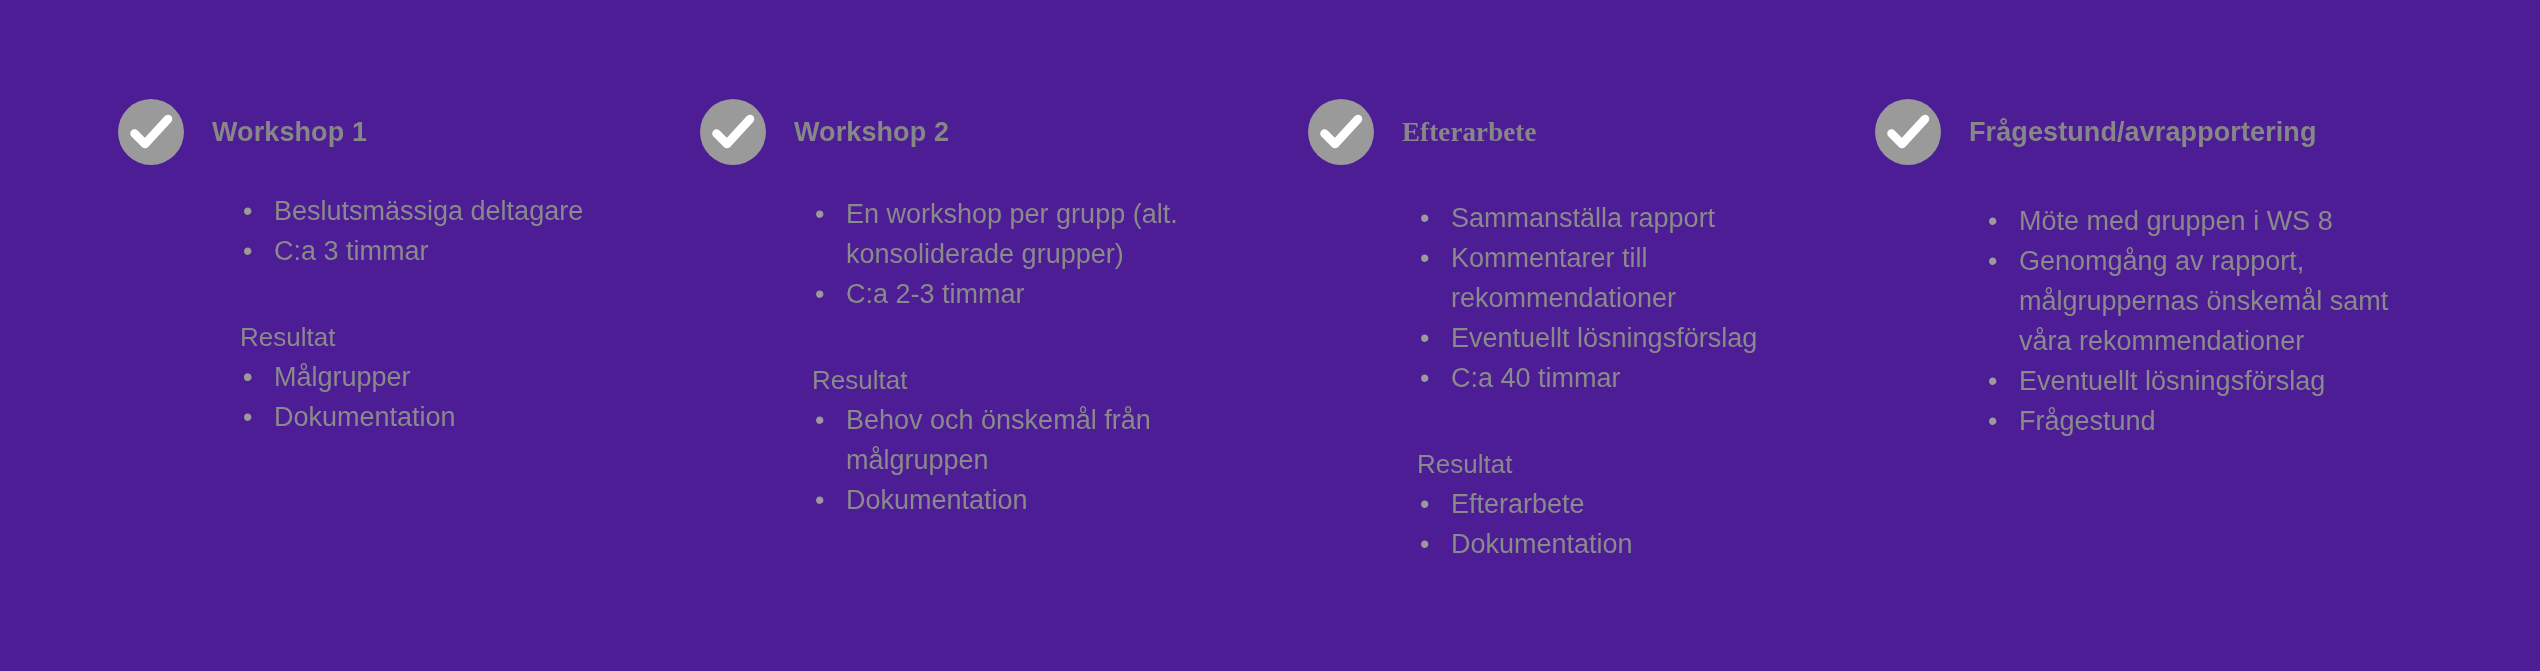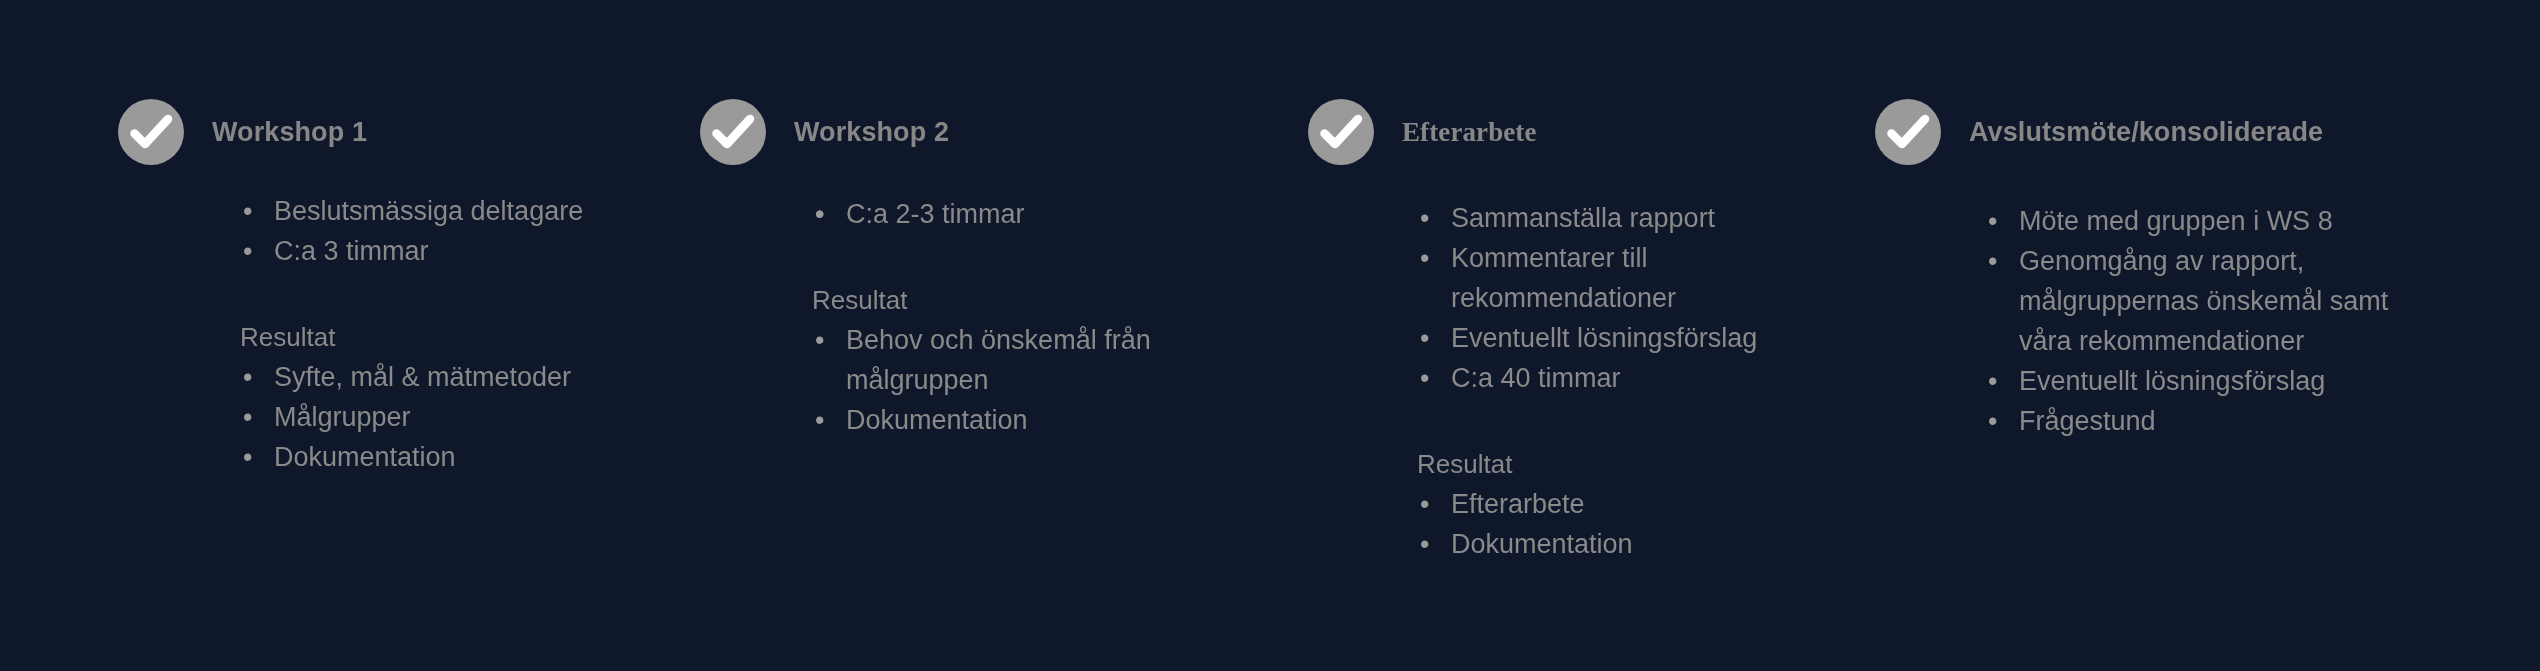--- a/index.html
+++ b/index.html
@@ -92,21 +92,21 @@
     font-size: 27px;
     color: #9a9a9a;
   }
   .spacer {
     height: 46px;
   }
 </style>
 </head>
 <body>
 
-<div id="board" style="background: #0f172a;">
+<div id="board" style="background: #4c1d95;">
 
   <div class="column" style="left:118px;width:560px;">
     <div class="col-head" style="left:0;top:99px;">
       <span class="check-circle" style="background: rgb(154, 154, 154);">
         <svg viewBox="0 0 66 66" xmlns="http://www.w3.org/2000/svg">
           <path d="M16.5 34.5 L27 45 L50 20" fill="none" stroke="#ffffff" stroke-width="8.5" stroke-linecap="round" stroke-linejoin="round"></path>
         </svg>
       </span>
       <span class="col-title" style="color: rgb(135, 135, 135);">Workshop 1</span>
     </div>
@@ -114,41 +114,41 @@
       <div class="block">
         <ul class="bullets">
           <li style="color: rgb(138, 138, 138);"><span class="dot" style="color: rgb(154, 154, 154);">•</span><span>Beslutsmässiga deltagare</span></li>
           <li style="color: rgb(138, 138, 138);"><span class="dot" style="color: rgb(154, 154, 154);">•</span><span>C:a 3 timmar</span></li>
         </ul>
       </div>
       <div class="spacer"></div>
       <div class="block">
         <div class="sub-head" style="color: rgb(138, 138, 138);">Resultat</div>
         <ul class="bullets">
-          <li style="color: rgb(138, 138, 138);"><span class="dot" style="color: rgb(154, 154, 154);">•</span><span>Syfte, mål &amp; mätmetoder</span></li>
+          <li style="color: rgb(138, 138, 138);"><span class="dot" style="color: rgb(154, 154, 154);">•</span></li>
           <li style="color: rgb(138, 138, 138);"><span class="dot" style="color: rgb(154, 154, 154);">•</span><span>Målgrupper</span></li>
           <li style="color: rgb(138, 138, 138);"><span class="dot" style="color: rgb(154, 154, 154);">•</span><span>Dokumentation</span></li>
         </ul>
       </div>
     </div>
   </div>
 
   <div class="column" style="left:700px;width:560px;">
     <div class="col-head" style="left:0;top:99px;">
       <span class="check-circle" style="background: rgb(154, 154, 154);">
         <svg viewBox="0 0 66 66" xmlns="http://www.w3.org/2000/svg">
           <path d="M16.5 34.5 L27 45 L50 20" fill="none" stroke="#ffffff" stroke-width="8.5" stroke-linecap="round" stroke-linejoin="round"></path>
         </svg>
       </span>
       <span class="col-title" style="color: rgb(135, 135, 135);">Workshop 2</span>
     </div>
     <div class="col-body" style="left:112px;top:194px;width:450px;">
       <div class="block">
         <ul class="bullets">
-          <li style="color: rgb(138, 138, 138);"><span class="dot" style="color: rgb(154, 154, 154);">•</span></li>
+          <li style="color: rgb(138, 138, 138);"><span class="dot" style="color: rgb(154, 154, 154);">•</span><span>En workshop per grupp (alt. konsoliderade grupper)</span></li>
           <li style="color: rgb(138, 138, 138);"><span class="dot" style="color: rgb(154, 154, 154);">•</span><span>C:a 2-3 timmar</span></li>
         </ul>
       </div>
       <div class="spacer"></div>
       <div class="block">
         <div class="sub-head" style="color: rgb(138, 138, 138);">Resultat</div>
         <ul class="bullets">
           <li style="color: rgb(138, 138, 138);"><span class="dot" style="color: rgb(154, 154, 154);">•</span><span>Behov och önskemål från målgruppen</span></li>
           <li style="color: rgb(138, 138, 138);"><span class="dot" style="color: rgb(154, 154, 154);">•</span><span>Dokumentation</span></li>
         </ul>
@@ -185,21 +185,21 @@
     </div>
   </div>
 
   <div class="column" style="left:1875px;width:620px;">
     <div class="col-head" style="left:0;top:99px;">
       <span class="check-circle" style="background: rgb(154, 154, 154);">
         <svg viewBox="0 0 66 66" xmlns="http://www.w3.org/2000/svg">
           <path d="M16.5 34.5 L27 45 L50 20" fill="none" stroke="#ffffff" stroke-width="8.5" stroke-linecap="round" stroke-linejoin="round"></path>
         </svg>
       </span>
-      <span class="col-title" style="color: rgb(135, 135, 135);">Avslutsmöte/konsoliderade</span>
+      <span class="col-title" style="color: rgb(135, 135, 135);">Frågestund/avrapportering</span>
     </div>
     <div class="col-body" style="left:110px;top:201px;width:415px;">
       <div class="block">
         <ul class="bullets">
           <li style="color: rgb(138, 138, 138);"><span class="dot" style="color: rgb(154, 154, 154);">•</span><span>Möte med gruppen i WS 8</span></li>
           <li style="color: rgb(138, 138, 138);"><span class="dot" style="color: rgb(154, 154, 154);">•</span><span>Genomgång av rapport, målgruppernas önskemål samt våra rekommendationer</span></li>
           <li style="color: rgb(138, 138, 138);"><span class="dot" style="color: rgb(154, 154, 154);">•</span><span>Eventuellt lösningsförslag</span></li>
           <li style="color: rgb(138, 138, 138);"><span class="dot" style="color: rgb(154, 154, 154);">•</span><span>Frågestund</span></li>
         </ul>
       </div>

